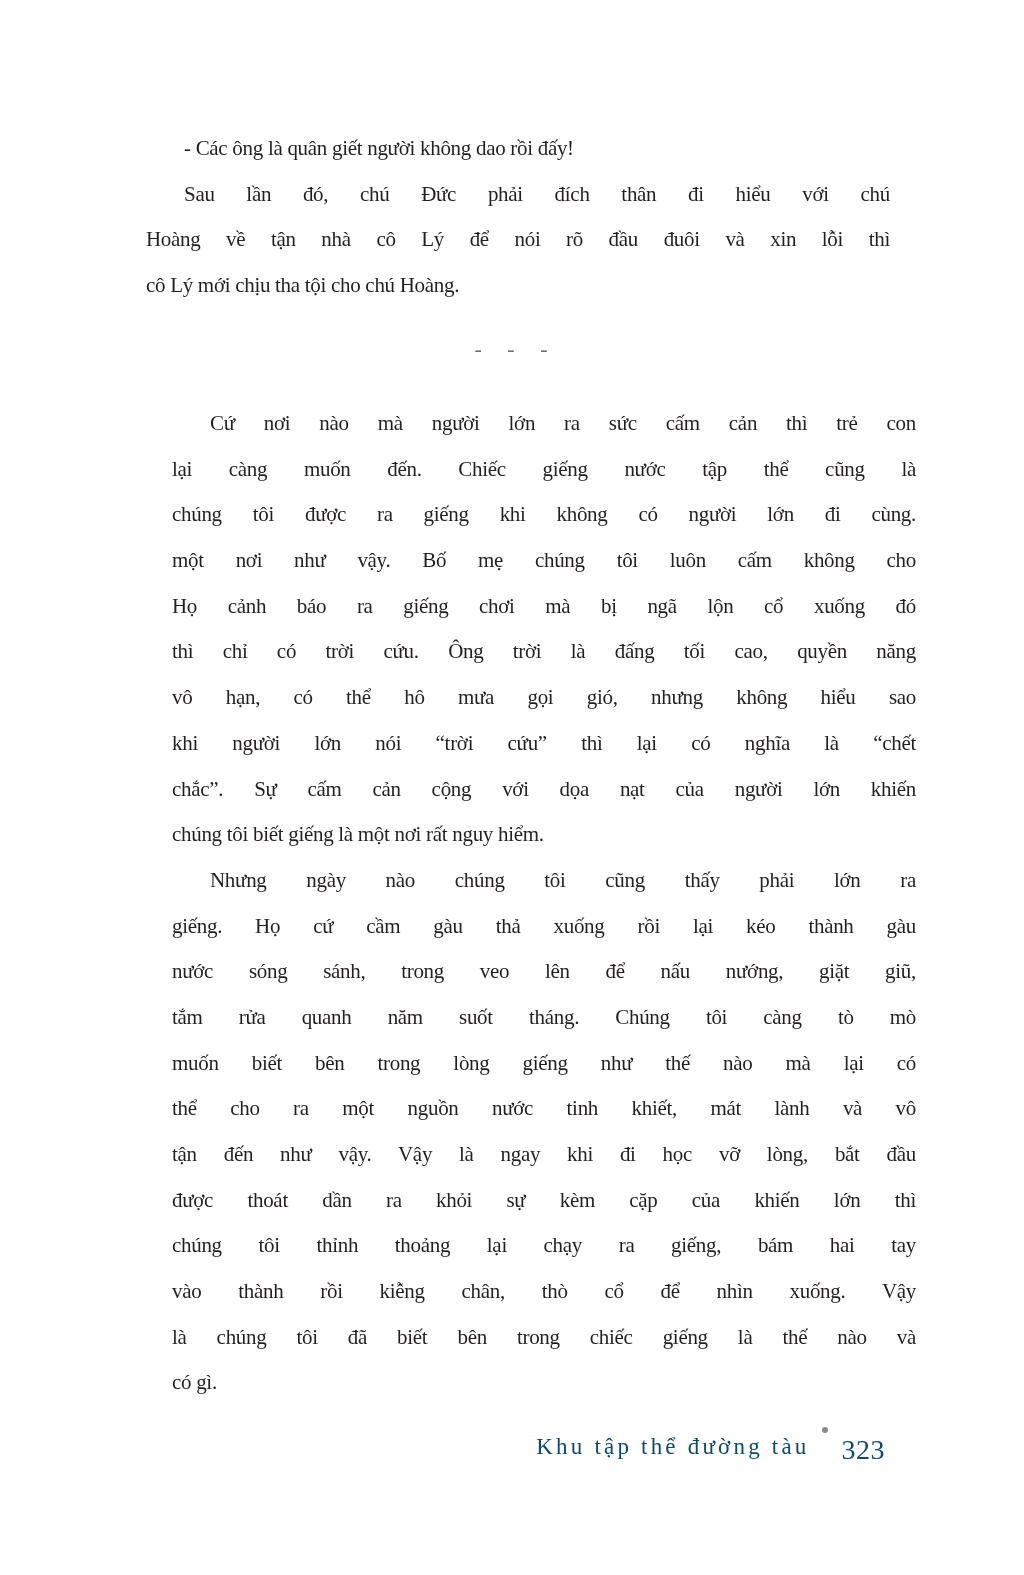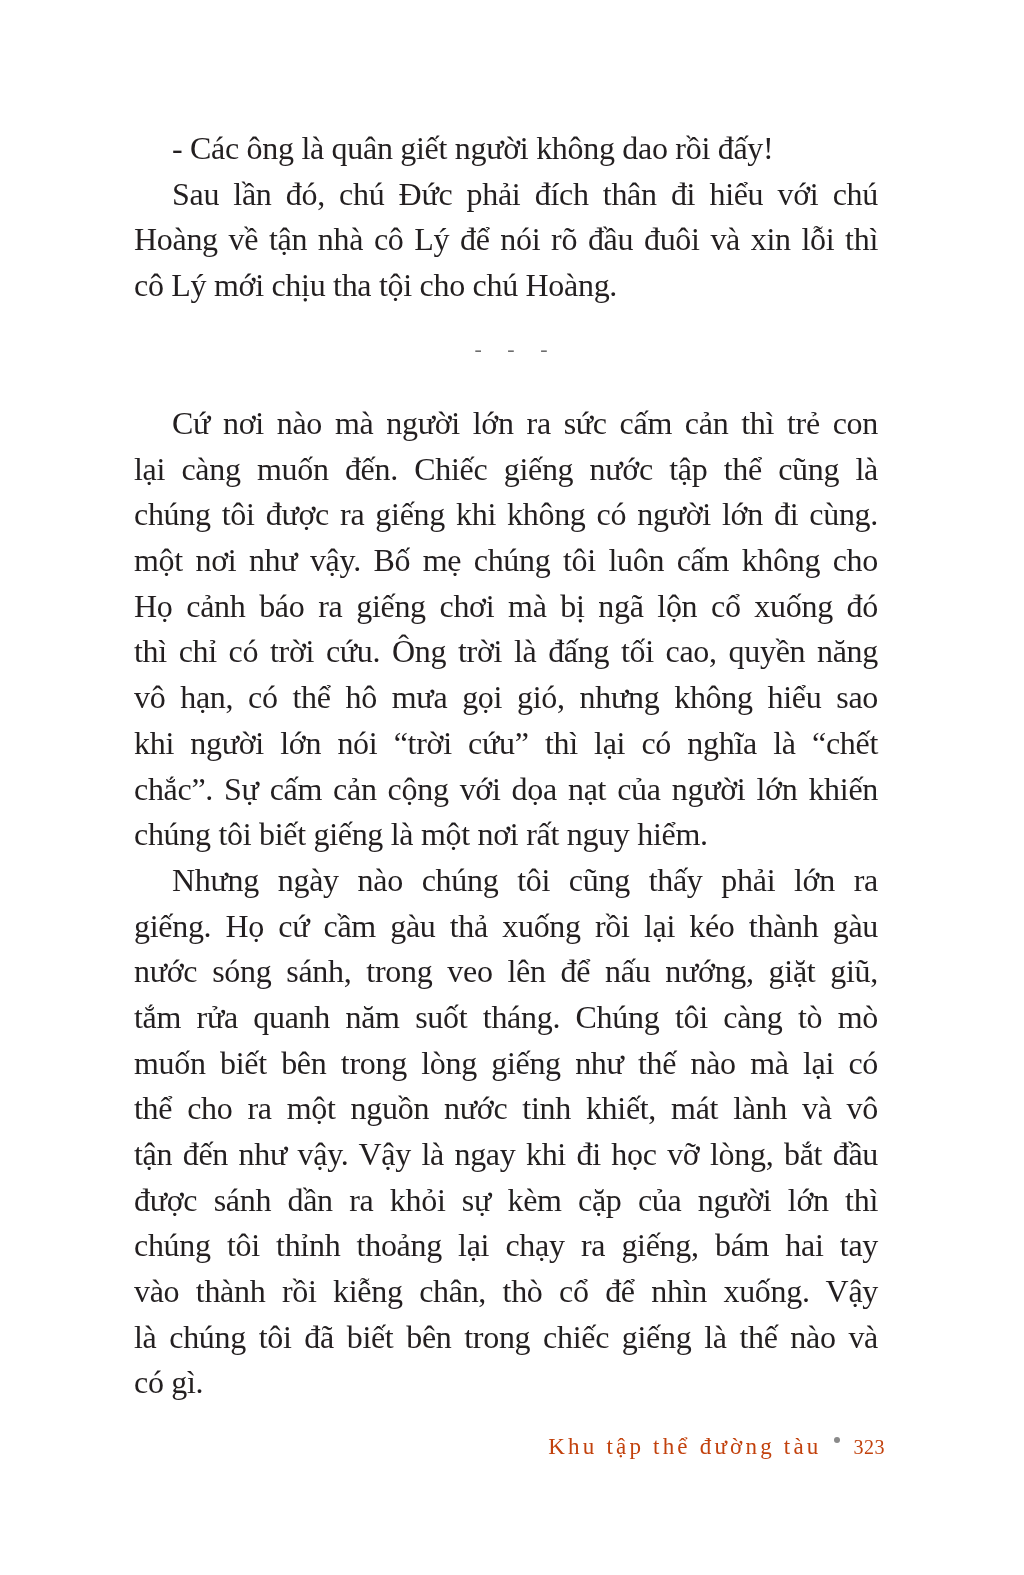--- a/index.html
+++ b/index.html
@@ -18,23 +18,23 @@
     .page {
       position: absolute;
       left: 0;
       top: 0;
       width: 1024px;
       height: 1575px;
       background: #ffffff;
     }
     .text-block {
       position: absolute;
-      left: 134px;
+      left: 146px;
       width: 744px;
-      font-size: 32px;
+      font-size: 21px;
       line-height: 45.7px;
       letter-spacing: -0.3px;
     }
     .line {
       display: block;
       white-space: nowrap;
       text-align: justify;
       text-align-last: justify;
       height: 45.7px;
     }
@@ -50,47 +50,47 @@
       left: 0;
       width: 1024px;
       top: 336px;
       text-align: center;
       font-size: 22px;
       color: #6d6d6d;
       letter-spacing: 10px;
       padding-left: 8px;
       box-sizing: border-box;
     }
-    .block-2 { top: 401px; }
+    .block-2 { top: 401px; margin-left: 26px; }
     .footer {
       position: absolute;
       right: 139px;
       top: 1434px;
       font-size: 25px;
-      color: #c2410c;
+      color: #0c4a6e;
       white-space: nowrap;
       display: flex;
-      align-items: center;
+      align-items: flex-start;
     }
     .footer-title {
       letter-spacing: 3.2px;
       font-size: 23px;
     }
     .footer-dot {
       display: inline-block;
       width: 6px;
       height: 6px;
       border-radius: 50%;
       background: #8a8a8a;
       margin: 0 14px 0 12px;
       position: relative;
       top: -7px;
     }
     .footer-page {
-      font-size: 20px;
+      font-size: 28px;
       letter-spacing: 0.5px;
     }
   </style>
 </head>
 <body>
 
 <div class="page">
 
   <div class="text-block block-1">
     <span class="line indent last">- Các ông là quân giết người không dao rồi đấy!</span>
@@ -112,21 +112,21 @@
     <span class="line">khi người lớn nói “trời cứu” thì lại có nghĩa là “chết</span>
     <span class="line">chắc”. Sự cấm cản cộng với dọa nạt của người lớn khiến</span>
     <span class="line last">chúng tôi biết giếng là một nơi rất nguy hiểm.</span>
     <span class="line indent">Nhưng ngày nào chúng tôi cũng thấy phải lớn ra</span>
     <span class="line">giếng. Họ cứ cầm gàu thả xuống rồi lại kéo thành gàu</span>
     <span class="line">nước sóng sánh, trong veo lên để nấu nướng, giặt giũ,</span>
     <span class="line">tắm rửa quanh năm suốt tháng. Chúng tôi càng tò mò</span>
     <span class="line">muốn biết bên trong lòng giếng như thế nào mà lại có</span>
     <span class="line">thể cho ra một nguồn nước tinh khiết, mát lành và vô</span>
     <span class="line">tận đến như vậy. Vậy là ngay khi đi học vỡ lòng, bắt đầu</span>
-    <span class="line">được sánh dần ra khỏi sự kèm cặp của người lớn thì</span>
+    <span class="line">được thoát dần ra khỏi sự kèm cặp của khiến lớn thì</span>
     <span class="line">chúng tôi thỉnh thoảng lại chạy ra giếng, bám hai tay</span>
     <span class="line">vào thành rồi kiễng chân, thò cổ để nhìn xuống. Vậy</span>
     <span class="line">là chúng tôi đã biết bên trong chiếc giếng là thế nào và</span>
     <span class="line last">có gì.</span>
   </div>
 
   <div class="footer">
     <span class="footer-title">Khu tập thể đường tàu</span>
     <span class="footer-dot"></span>
     <span class="footer-page">323</span>

